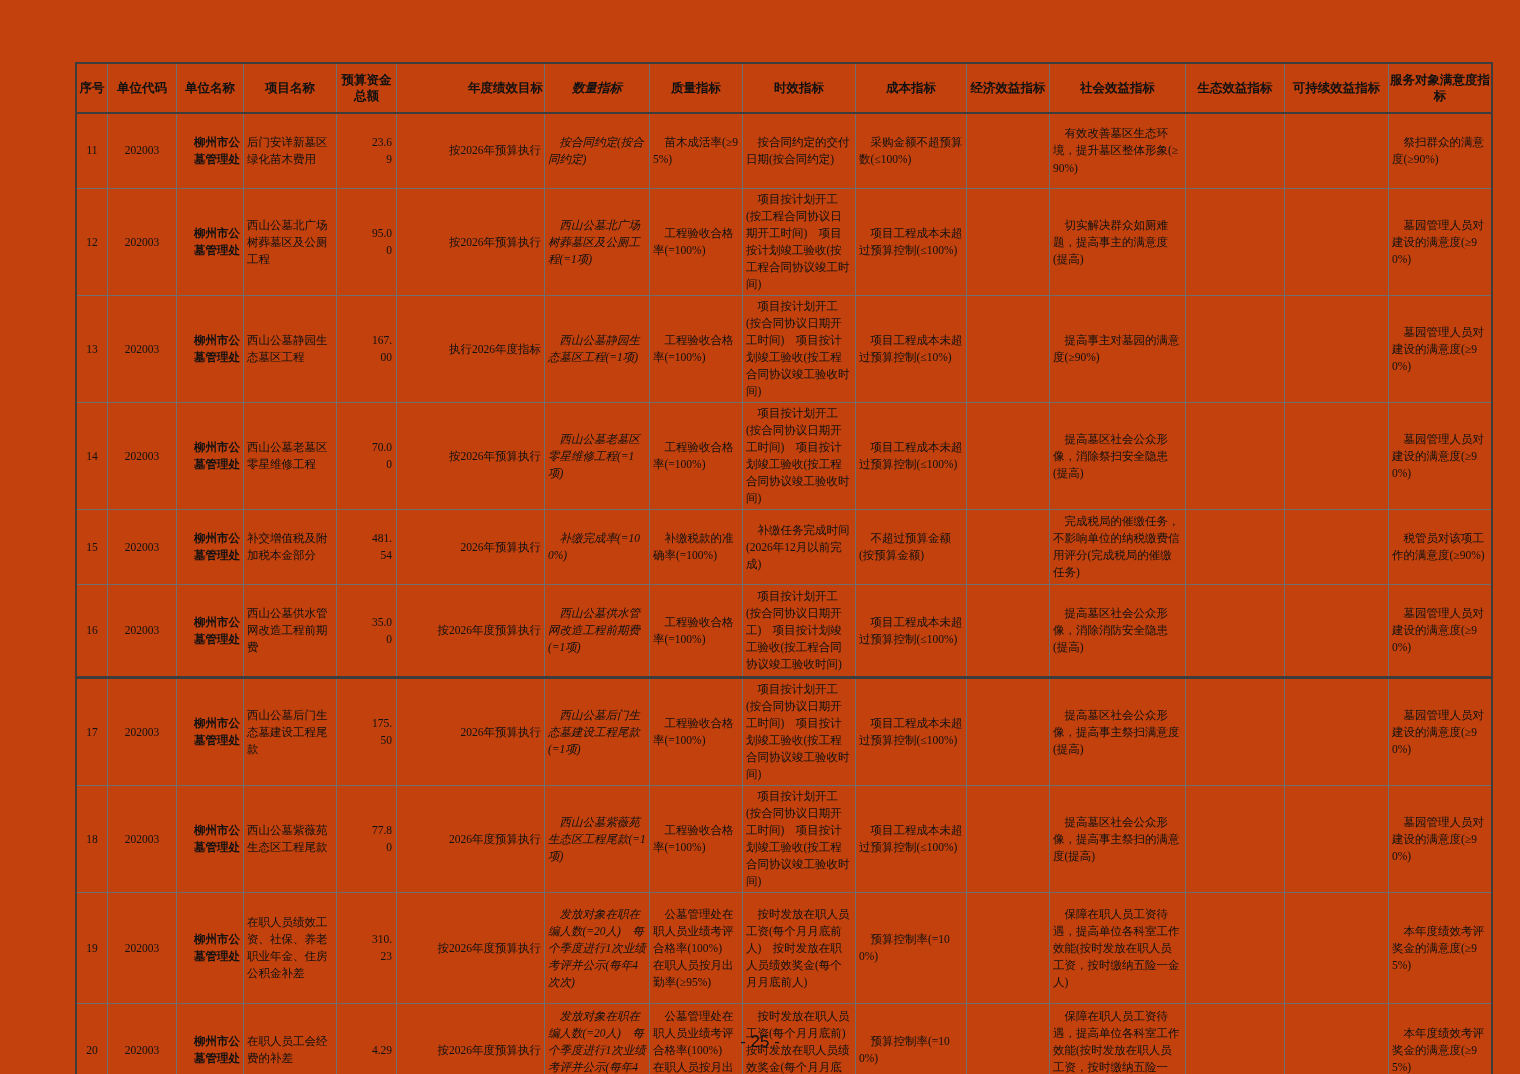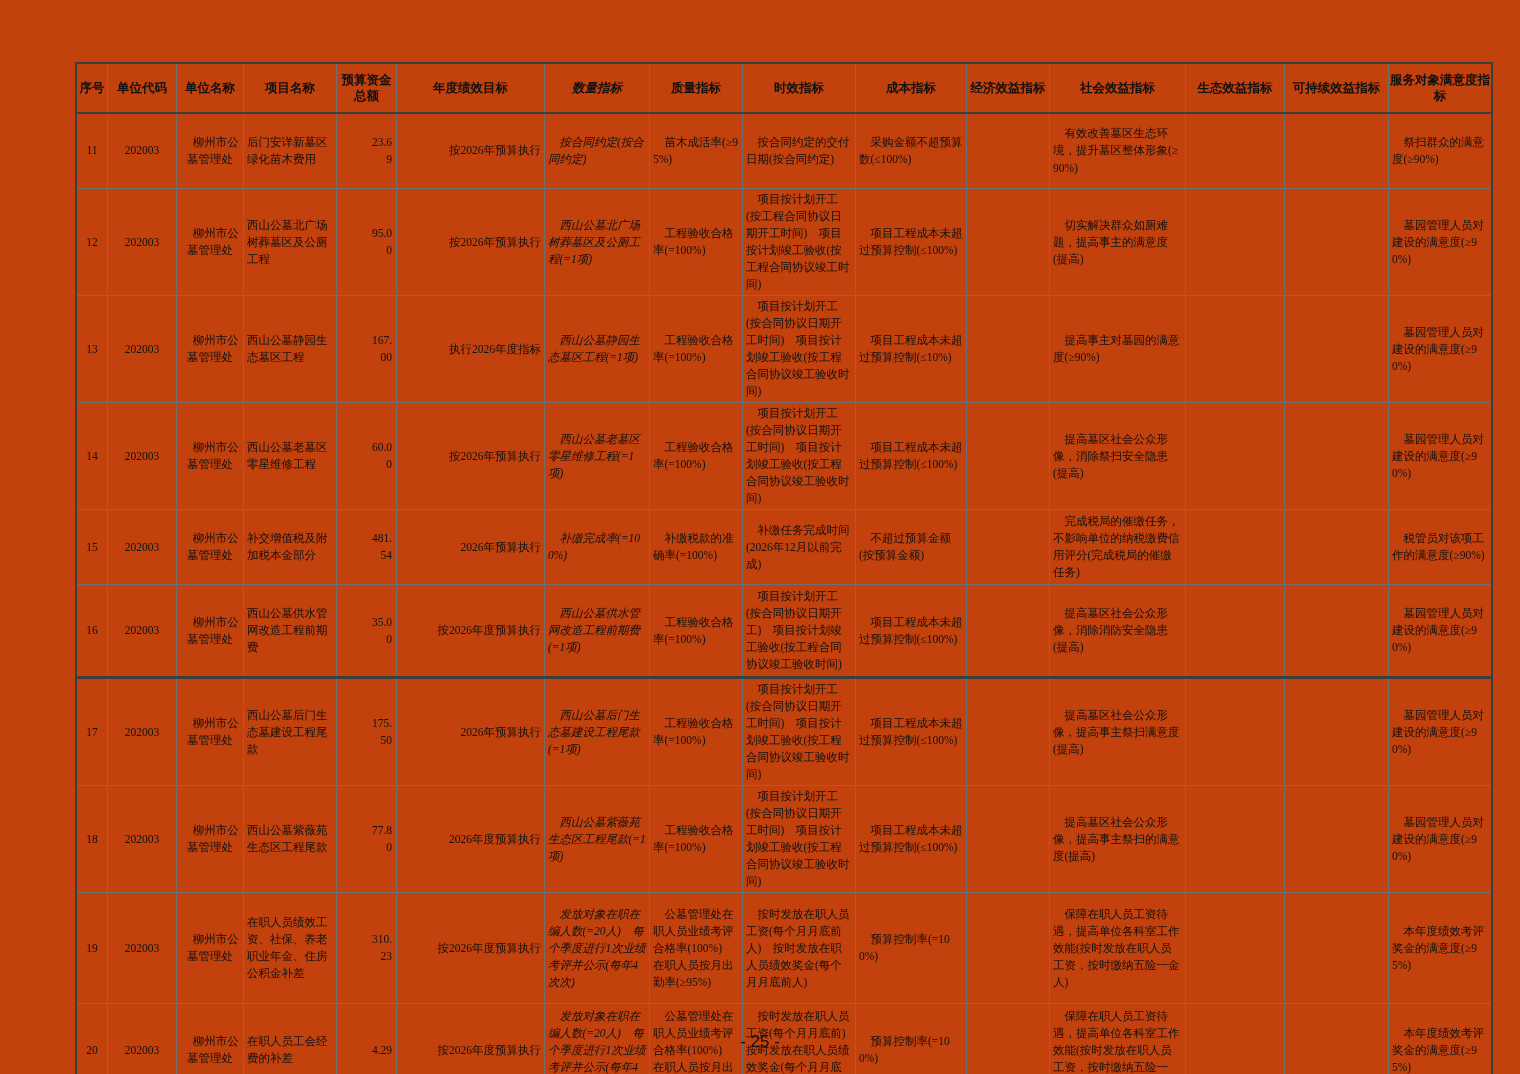--- a/index.html
+++ b/index.html
@@ -21,30 +21,30 @@
   }
   thead th{
     font-weight:bold;font-size:12.5px;line-height:1.3;
     text-align:center;height:44px;padding:2px 1px;
     border-bottom:2px solid #3d3d3d;
   }
   td{font-size:11.5px;line-height:1.48;padding:2px 3px;}
   
   .col-seq{width:28px;}       .col-unit_code{width:66px;}
   .col-unit_name{width:64px;} .col-project_name{width:90px;}
-  .col-budget{width:57px;}    .col-annual_goal{width:145px;}
+  .col-budget{width:57px;}    .col-annual_goal{width:145px;text-align:right;}
   .col-quantity{width:102px;font-style:italic;} .col-quality{width:90px;}
   .col-timeliness{width:110px;}.col-cost{width:108px;}
   .col-economic{width:80px;}  .col-social{width:133px;}
   .col-ecological{width:96px;}.col-sustainable{width:101px;}
   .col-satisfaction{width:100px;}
   
   td.col-seq,td.col-unit_code{text-align:center;}
   td.col-budget{text-align:right;padding-right:4px;padding-left:33px;}
-  td.col-unit_name{text-align:center;text-indent:1em;}
+  td.col-unit_name{text-align:right;text-indent:1em;font-weight:bold;}
   td.col-project_name{text-align:left;}
   td.col-annual_goal{text-align:right;padding-left:6px;}
   td.col-quantity,td.col-quality,td.col-timeliness,td.col-cost,
   td.col-economic,td.col-social,td.col-ecological,td.col-sustainable,
   td.col-satisfaction{text-align:left;text-indent:1em;}
   
   tbody tr:nth-child(1) td{height:70px;}
   tbody tr:nth-child(2) td{height:92px;}
   tbody tr:nth-child(3) td{height:83px;}
   tbody tr:nth-child(4) td{height:83px;}
@@ -138,21 +138,21 @@
           <td class="col-social">提高事主对墓园的满意度(≥90%)</td>
           <td class="col-ecological"></td>
           <td class="col-sustainable"></td>
           <td class="col-satisfaction">墓园管理人员对建设的满意度(≥90%)</td>
         </tr>
         <tr>
           <td class="col-seq">14</td>
           <td class="col-unit_code">202003</td>
           <td class="col-unit_name">柳州市公墓管理处</td>
           <td class="col-project_name">西山公墓老墓区零星维修工程</td>
-          <td class="col-budget">60.00</td>
+          <td class="col-budget">70.00</td>
           <td class="col-annual_goal">按2026年预算执行</td>
           <td class="col-quantity">西山公墓老墓区零星维修工程(=1项)</td>
           <td class="col-quality">工程验收合格率(=100%)</td>
           <td class="col-timeliness">项目按计划开工(按合同协议日期开工时间)　项目按计划竣工验收(按工程合同协议竣工验收时间)</td>
           <td class="col-cost">项目工程成本未超过预算控制(≤100%)</td>
           <td class="col-economic"></td>
           <td class="col-social">提高墓区社会公众形像，消除祭扫安全隐患(提高)</td>
           <td class="col-ecological"></td>
           <td class="col-sustainable"></td>
           <td class="col-satisfaction">墓园管理人员对建设的满意度(≥90%)</td>

